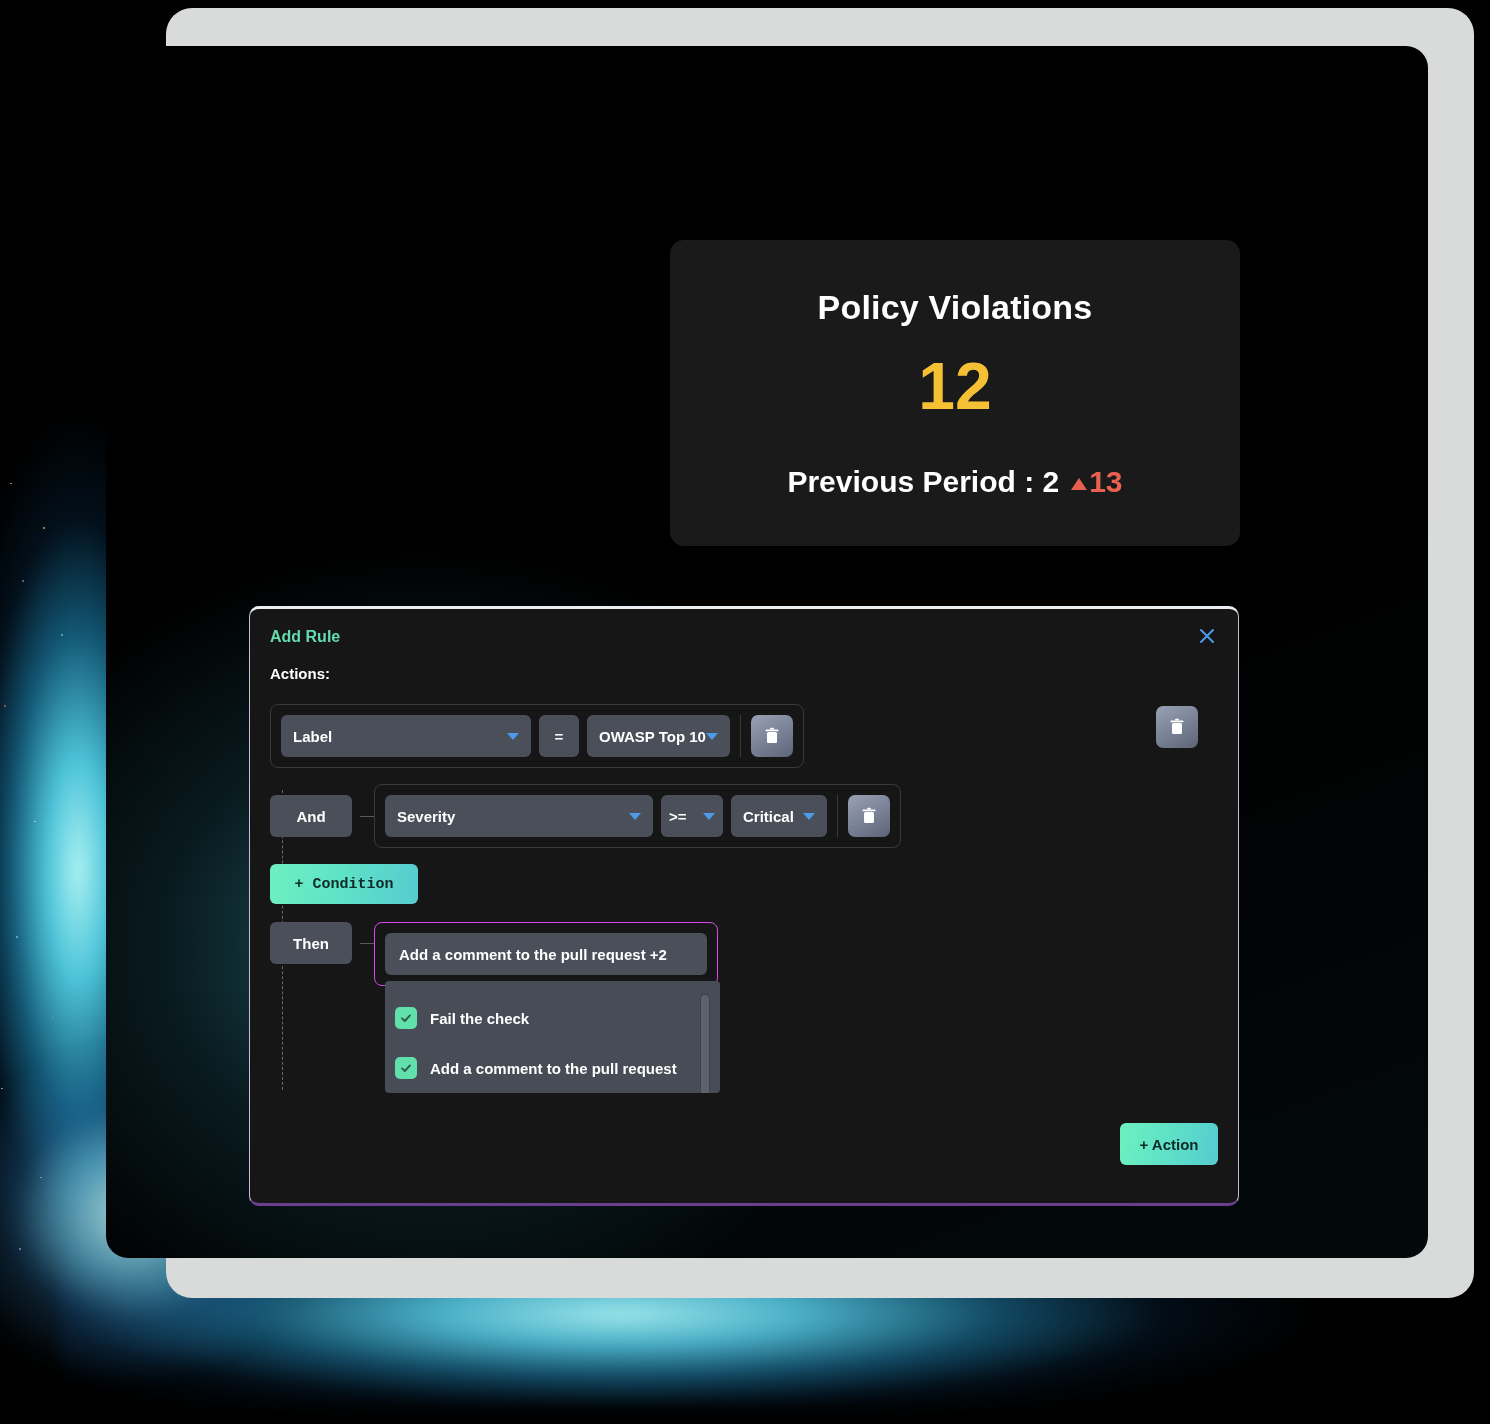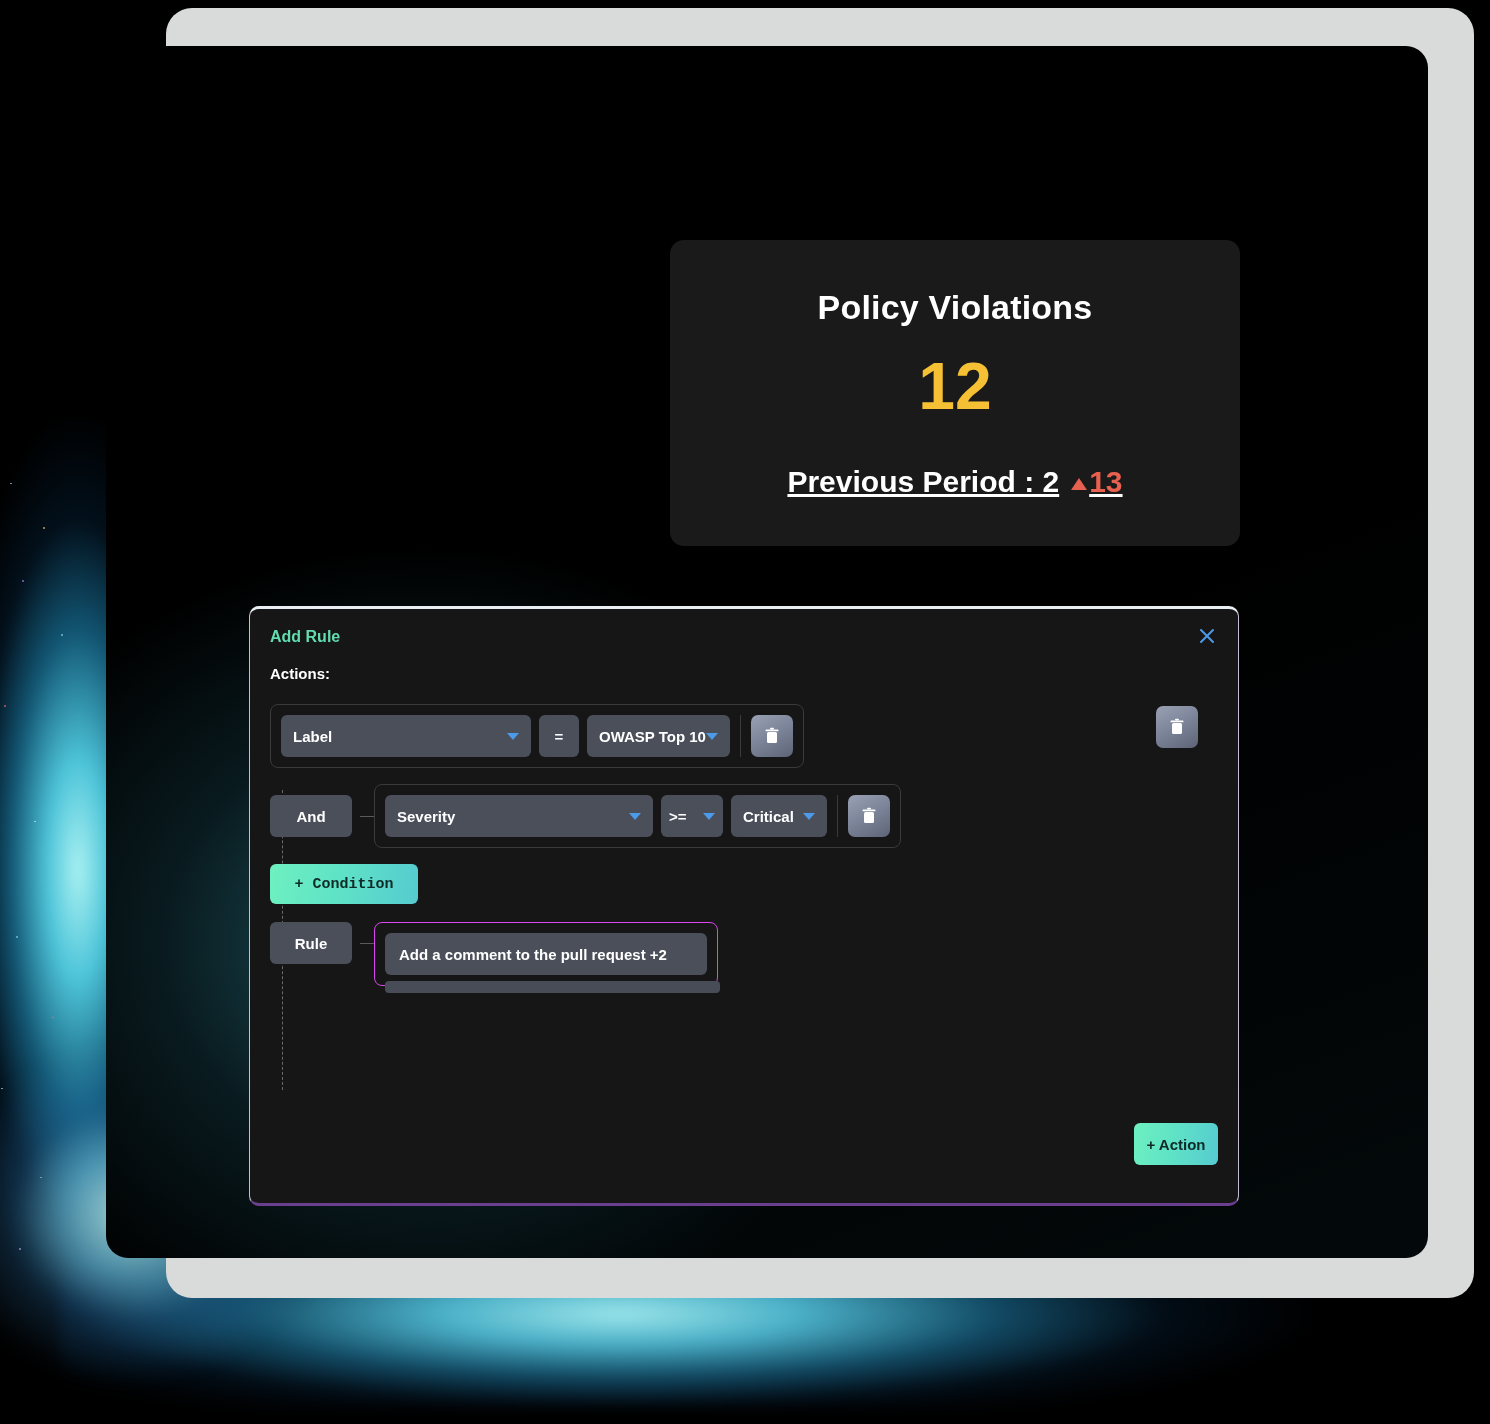--- a/index.html
+++ b/index.html
@@ -143,21 +143,20 @@
   }
   .kpi-footer {
     margin-top: 46px;
     font-size: 30px;
     font-weight: bold;
     color: #ffffff;
     display: flex;
     align-items: center;
     gap: 3px;
     white-space: nowrap;
-    text-decoration: underline;
   }
   .kpi-delta {
     color: #e8604f;
     display: inline-flex;
     align-items: center;
     gap: 2px;
     margin-left: 9px;
   }
   .tri-up {
     width: 0; height: 0;
@@ -433,21 +432,21 @@
     width: 8px;
     height: 104px;
     background: #5b616d;
     border-radius: 4px;
   }
 
   .add-action-btn {
     position: absolute;
     right: 20px;
     top: 458px;
-    width: 84px;
+    width: 98px;
     height: 42px;
     border-radius: 6px;
     background: linear-gradient(100deg, #6ef0c0 0%, #5fe3c6 45%, #56cbd0 100%);
     color: #0e2a27;
     font-size: 15px;
     font-weight: bold;
     display: flex;
     align-items: center;
     justify-content: center;
     border: none;
@@ -557,30 +556,53 @@
                   <rect x="1.5" y="2.5" width="13" height="1.8" rx="0.9" fill="#ffffff"></rect>
                   <rect x="6" y="0.8" width="4" height="1.6" rx="0.8" fill="#ffffff"></rect>
                 </svg>
               </div>
             </div>
           </div>
 
           <button class="add-cond-btn">+ Condition</button>
 
           <div class="then-row">
-            <div class="joiner then-joiner">Rule</div>
+            <div class="joiner then-joiner">Then</div>
             <div class="connector" style="margin-top:21px;"></div>
             <div class="then-box">
               <div class="multi-sel">
                 <span>Add a comment to the pull request +2</span>
                 <span class="caret-up"></span>
               </div>
 
               <div class="dropdown">
 
+                <div class="opt-list">
+                  <div class="scrollbar">
+                    <div class="scroll-thumb"></div>
+                  </div>
+
+                  <div class="opt">
+                    <span class="chk">
+                      <svg width="14" height="14" viewBox="0 0 14 14" aria-hidden="true">
+                        <path d="M3 7.4 L5.8 10 L11 4.4" stroke="#2e5c4c" stroke-width="1.9" fill="none" stroke-linecap="round" stroke-linejoin="round"></path>
+                      </svg>
+                    </span>
+                    <span class="opt-label">Fail the check</span>
+                  </div>
+
+                  <div class="opt">
+                    <span class="chk">
+                      <svg width="14" height="14" viewBox="0 0 14 14" aria-hidden="true">
+                        <path d="M3 7.4 L5.8 10 L11 4.4" stroke="#2e5c4c" stroke-width="1.9" fill="none" stroke-linecap="round" stroke-linejoin="round"></path>
+                      </svg>
+                    </span>
+                    <span class="opt-label">Add a comment to the pull request</span>
+                  </div>
+                </div>
               </div>
             </div>
           </div>
 
         </div>
 
         <button class="add-action-btn">+ Action</button>
 
       </div>
     </div>

